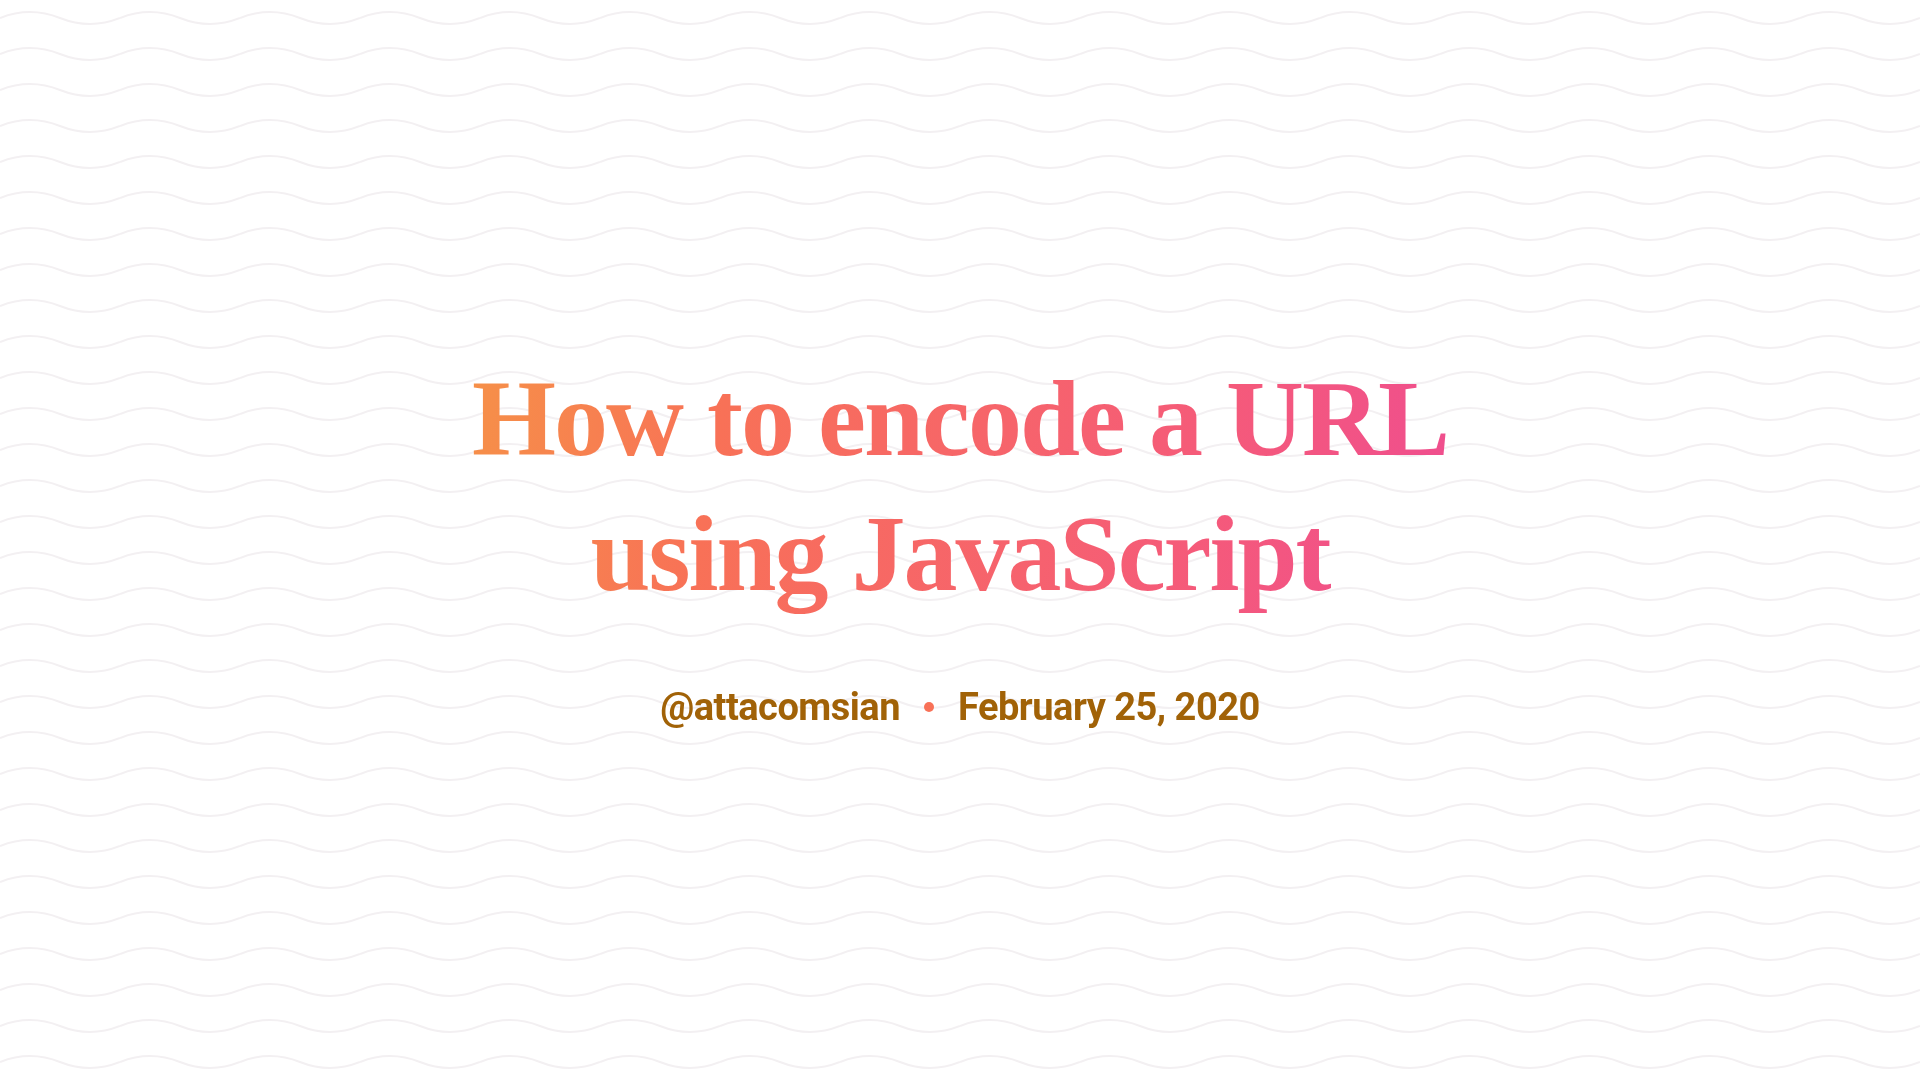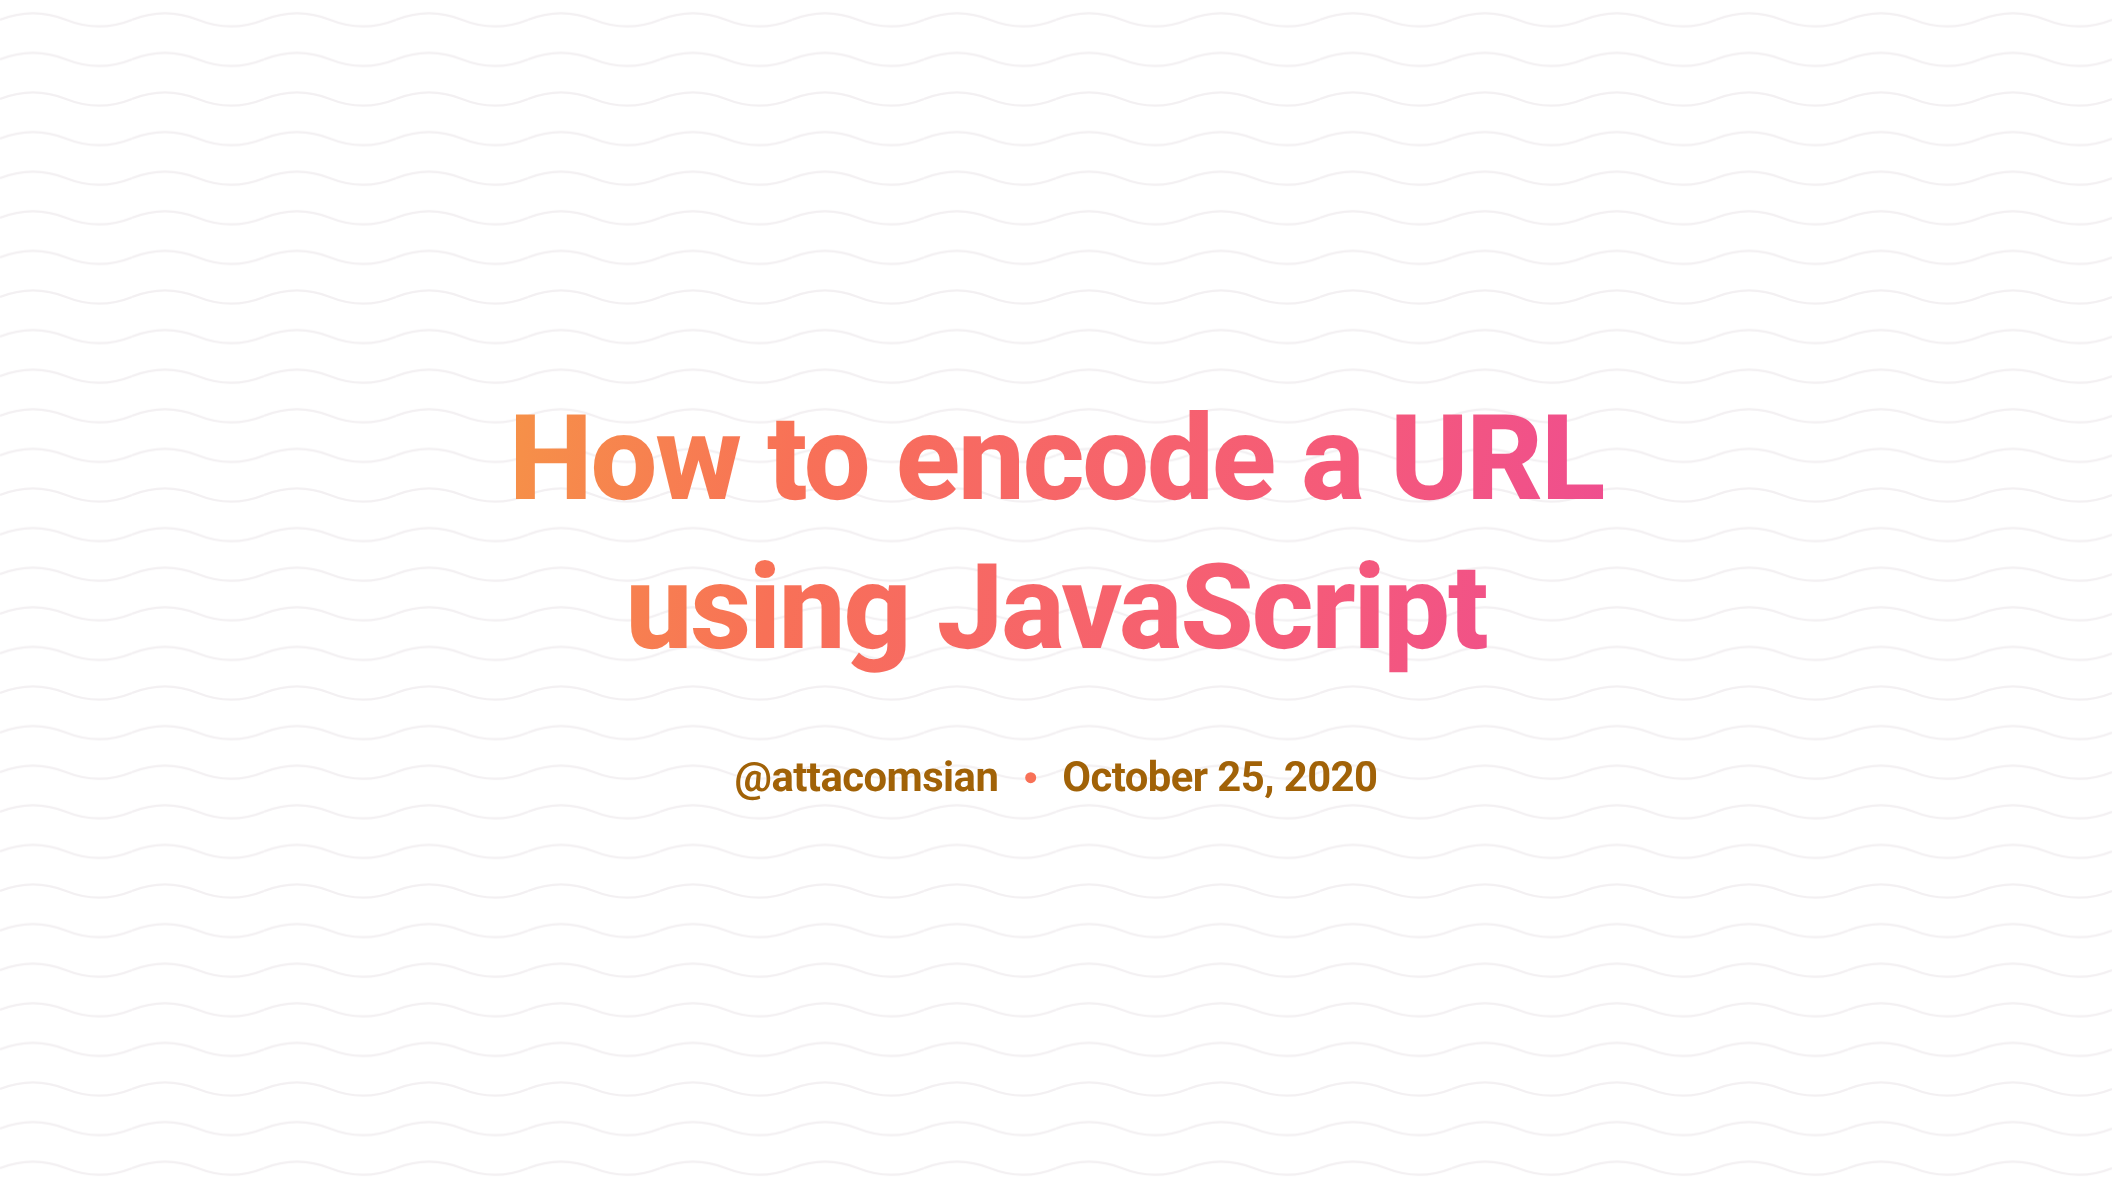--- a/index.html
+++ b/index.html
@@ -40,20 +40,21 @@
       font-size: 108px;
       font-weight: 800;
       line-height: 1.25;
       letter-spacing: -2px;
       background: linear-gradient(100deg, #f59e42 0%, #f87157 30%, #f55a7a 70%, #ec4899 100%);
       -webkit-background-clip: text;
       background-clip: text;
       -webkit-text-fill-color: transparent;
       color: transparent;
       margin-bottom: 64px;
+      font-family: Liberation Serif, serif;
     }
 
     .meta {
       display: flex;
       align-items: center;
       justify-content: center;
       gap: 24px;
       font-size: 38px;
       font-weight: 700;
       color: #a16207;
@@ -78,15 +79,15 @@
     </pattern>
   </defs>
   <rect width="1920" height="1080" fill="url(#wavePattern)"></rect>
 </svg>
 
 <div class="content">
   <h1 class="title">How to encode a URL using JavaScript</h1>
   <div class="meta">
     <span>@attacomsian</span>
     <span class="dot"></span>
-    <span>October 25, 2020</span>
+    <span>February 25, 2020</span>
   </div>
 </div>
 
 </body></html>

